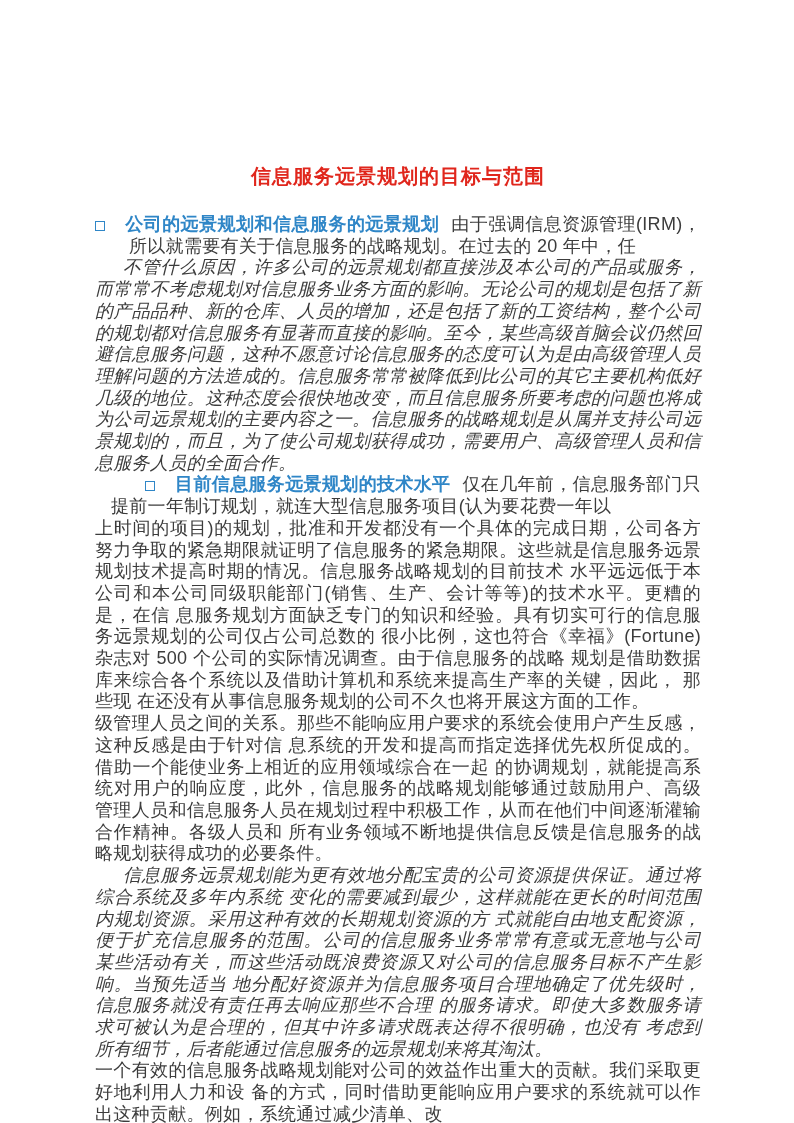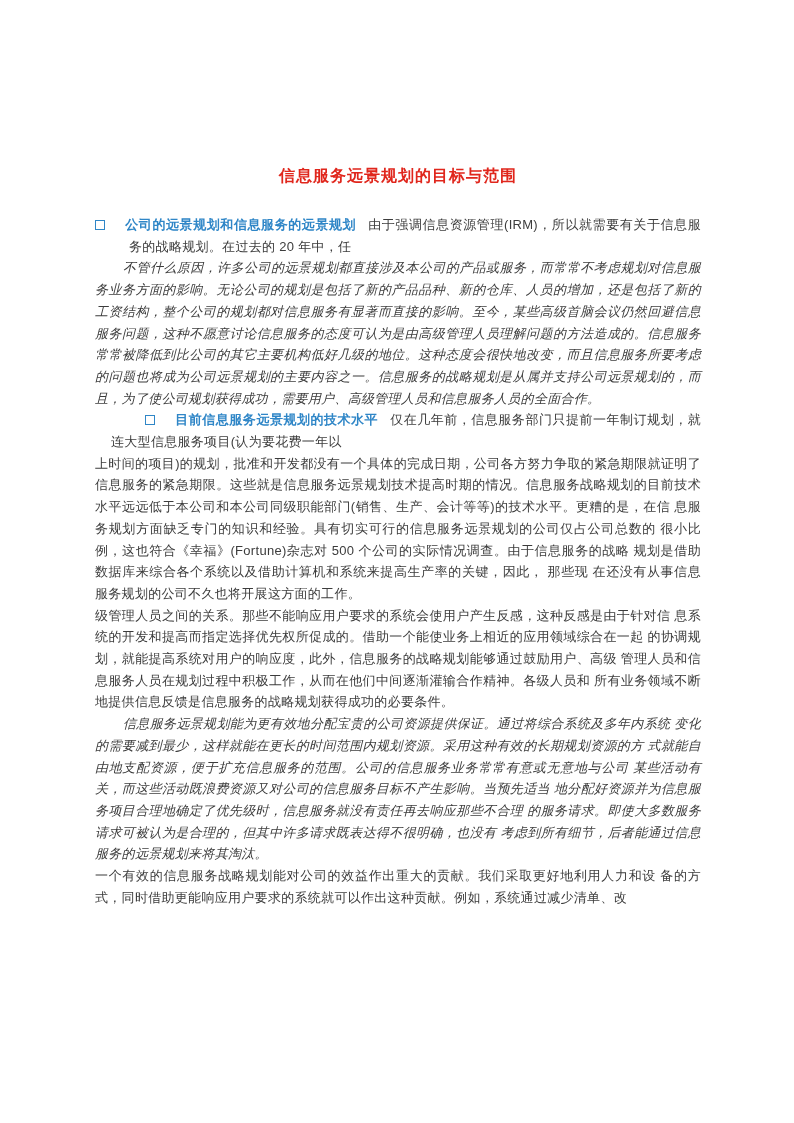--- a/index.html
+++ b/index.html
@@ -15,28 +15,28 @@
   }
   .content {
     position: absolute;
     left: 95px;
     top: 166px;
     width: 606px;
   }
   .doc-title {
     text-align: center;
     color: var(--title, #e0261c);
-    font-size: 16px;
+    font-size: 20px;
     line-height: 20px;
     font-weight: bold;
     letter-spacing: 1px;
     margin-bottom: 28px;
   }
   .para {
-    font-size: 13px;
+    font-size: 18px;
     line-height: 21.7px;
     letter-spacing: 0.3px;
     text-align: justify;
     color: var(--body, #3c3c3c);
   }
   
   .para.hang { padding-left: 34px; text-indent: -34px; }
   
   .para.tindent { text-indent: 34px; margin-left: 16px; }
   

